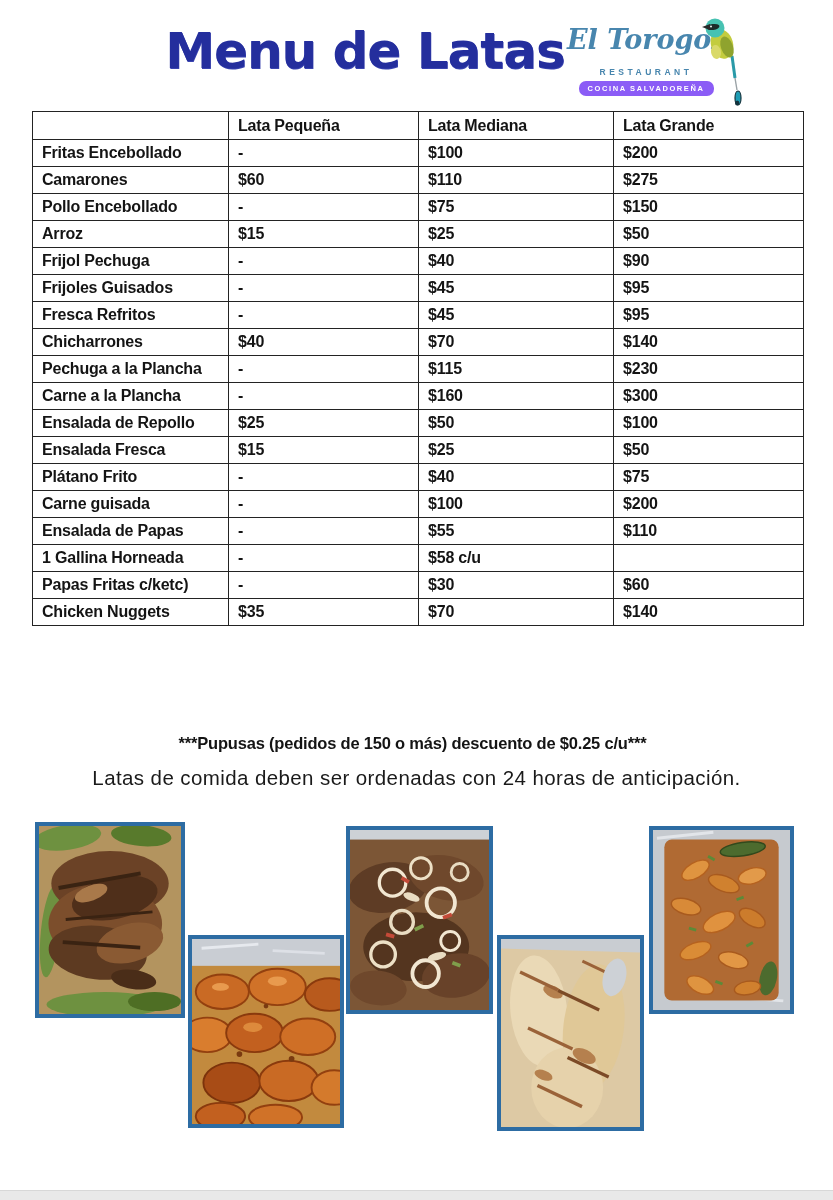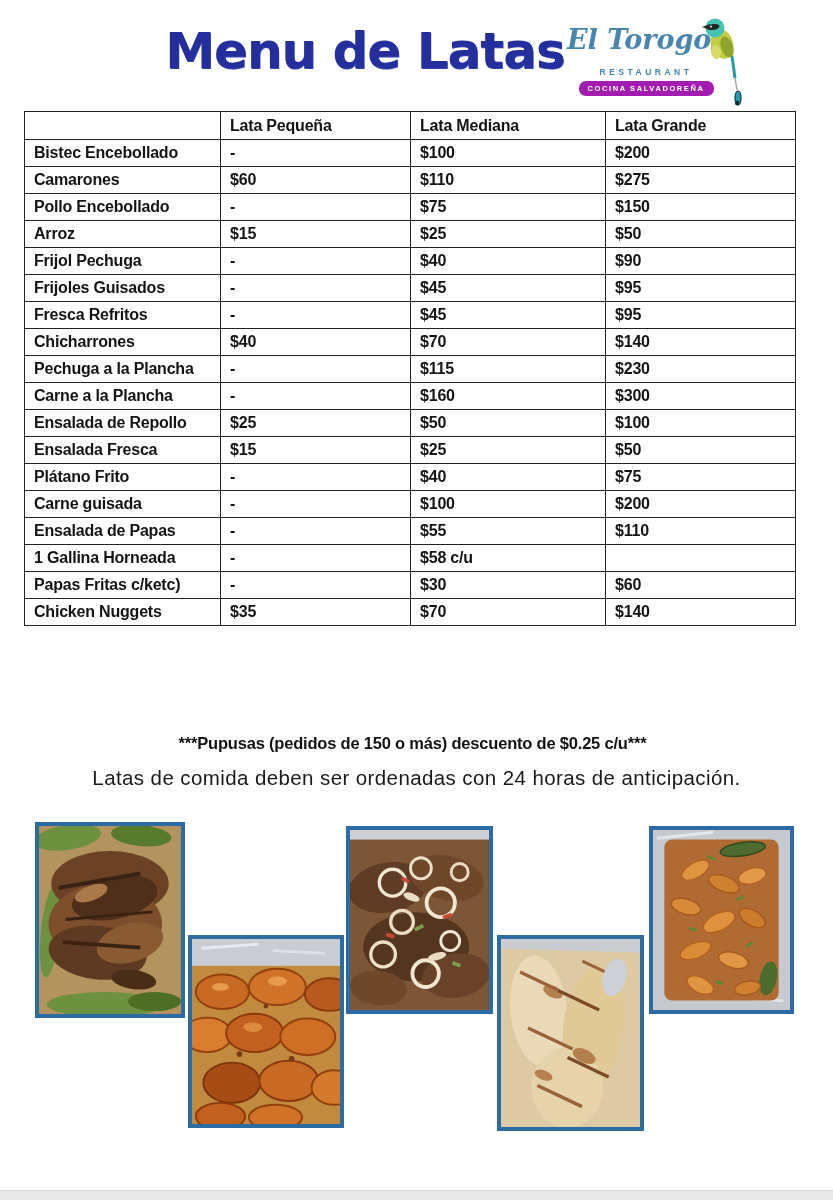--- a/index.html
+++ b/index.html
@@ -22,29 +22,29 @@
   }
   .logo-name {
     font-family:"DejaVu Serif", serif; font-style:italic; font-weight:bold;
     font-size:27px; color:#4886ae; letter-spacing:0px; white-space:nowrap;
   }
   .logo-sub {
     margin-top:12px; font-size:8.5px; font-weight:bold; letter-spacing:3.5px;
     color:#4886ae;
   }
   .logo-tag {
-    display:inline-block; margin-top:3px; background:#a21caf; color:#ffffff;
+    display:inline-block; margin-top:3px; background:#8b5cf6; color:#ffffff;
     font-size:7.5px; font-weight:bold; letter-spacing:1.6px;
     padding:3px 9px 3px 9px; border-radius:7px; white-space:nowrap;
   }
   .bird { position:absolute; right:-26px; top:-10px; }
 
   
   table.menu {
-    position:absolute; left:24px; top:111px; width:771px;
+    position:absolute; left:32px; top:111px; width:771px;
     border-collapse:collapse; table-layout:fixed;
     font-size:16px; font-weight:bold; color:#141414; letter-spacing:-0.2px;
   }
   table.menu th, table.menu td {
     border:1.6px solid #232323; padding:1px 6px 1px 9px;
     text-align:left; vertical-align:middle; overflow:hidden;
   }
   table.menu th { height:25px; font-weight:bold; }
   table.menu td { height:24px; line-height:1.25; }
 
@@ -111,21 +111,21 @@
     <thead>
         <tr>
           <th></th>
           <th>Lata Pequeña</th>
           <th>Lata Mediana</th>
           <th>Lata Grande</th>
         </tr>
       </thead>
     <tbody>
         <tr>
-          <td>Bistec Encebollado</td>
+          <td>Fritas Encebollado</td>
           <td>-</td>
           <td>$100</td>
           <td>$200</td>
         </tr>
         <tr>
           <td>Camarones</td>
           <td>$60</td>
           <td>$110</td>
           <td>$275</td>
         </tr>

